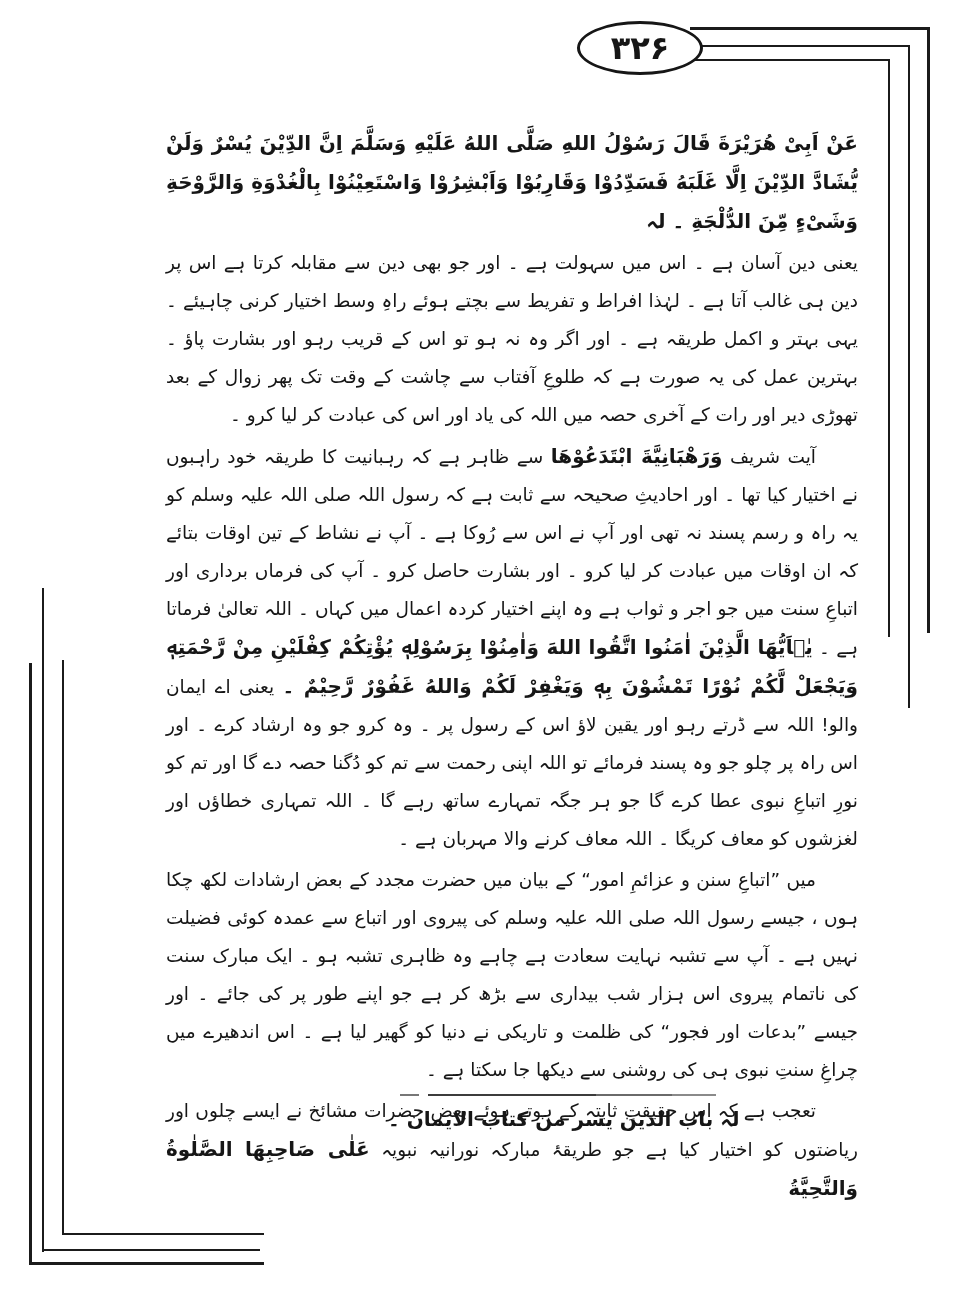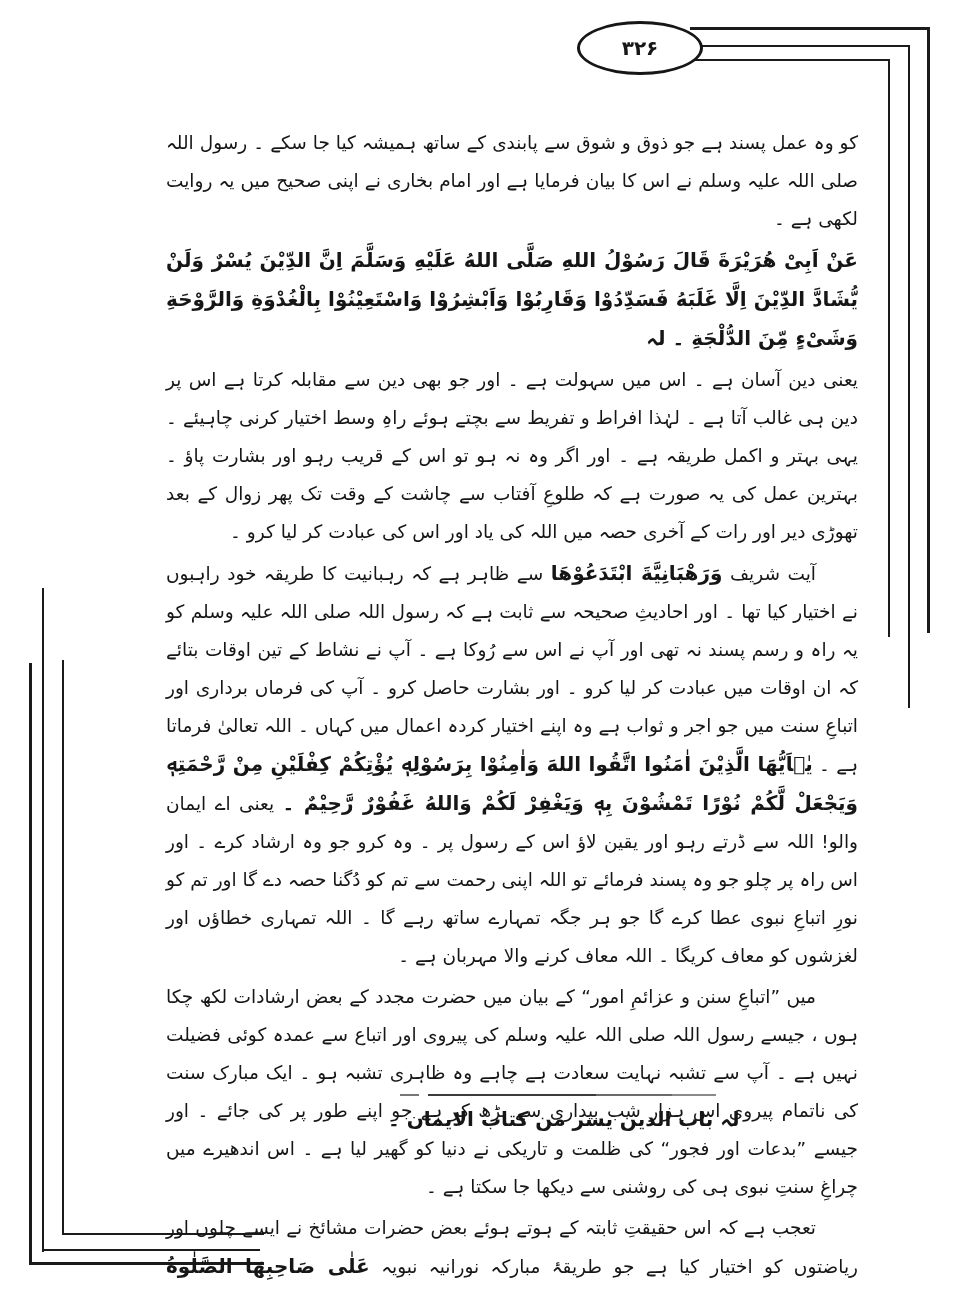--- a/index.html
+++ b/index.html
@@ -24,21 +24,21 @@
   
   .oval {
     position: absolute;
     border: 3px solid #161616;
     border-radius: 50%;
     background: #ffffff;
     display: flex;
     align-items: center;
     justify-content: center;
     z-index: 6;
-    font-size: 20px;
+    font-size: 32px;
     font-weight: bold;
     letter-spacing: 2px;
     direction: rtl;
   }
   
   #text-block {
     position: absolute;
     left: 166px;
     top: 124px;
     width: 692px;
@@ -102,21 +102,20 @@
   <div class="bline" style="left:62px; top:660px; width:2px; height:575px;"></div>
   <div class="bline" style="left:29px; top:1262px; width:235px; height:3px;"></div>
   <div class="bline" style="left:42px; top:1249px; width:218px; height:2px;"></div>
   <div class="bline" style="left:62px; top:1233px; width:202px; height:2px;"></div>
 
   <div class="oval" style="left:577px; top:21px; width:120px; height:48px;">
     <span>۳۲۶</span>
   </div>
 
   <div id="text-block">
-      <p class="para"><span class="urdu">کو وہ عمل پسند ہے جو ذوق و شوق سے پابندی کے ساتھ ہمیشہ کیا جا سکے ۔ رسول اللہ صلی اللہ علیہ وسلم نے اس کا بیان فرمایا ہے اور امام بخاری نے اپنی صحیح میں یہ روایت لکھی ہے ۔</span></p>
       <p class="para"><span class="arabic">عَنْ اَبِیْ هُرَیْرَةَ قَالَ رَسُوْلُ اللهِ صَلَّی اللهُ عَلَیْهِ وَسَلَّمَ اِنَّ الدِّیْنَ یُسْرٌ وَلَنْ یُّشَادَّ الدِّیْنَ اِلَّا غَلَبَهُ فَسَدِّدُوْا وَقَارِبُوْا وَاَبْشِرُوْا وَاسْتَعِیْنُوْا بِالْغُدْوَةِ وَالرَّوْحَةِ وَشَیْءٍ مِّنَ الدُّلْجَةِ ۔ لہ</span></p>
       <p class="para"><span class="urdu">یعنی دین آسان ہے ۔ اس میں سہولت ہے ۔ اور جو بھی دین سے مقابلہ کرتا ہے اس پر دین ہی غالب آتا ہے ۔ لہٰذا افراط و تفریط سے بچتے ہوئے راہِ وسط اختیار کرنی چاہیئے ۔ یہی بہتر و اکمل طریقہ ہے ۔ اور اگر وہ نہ ہو تو اس کے قریب رہو اور بشارت پاؤ ۔ بہترین عمل کی یہ صورت ہے کہ طلوعِ آفتاب سے چاشت کے وقت تک پھر زوال کے بعد تھوڑی دیر اور رات کے آخری حصہ میں اللہ کی یاد اور اس کی عبادت کر لیا کرو ۔</span></p>
       <p class="para indent"><span class="urdu">آیت شریف </span><span class="arabic">وَرَهْبَانِیَّةَ ابْتَدَعُوْهَا</span><span class="urdu"> سے ظاہر ہے کہ رہبانیت کا طریقہ خود راہبوں نے اختیار کیا تھا ۔ اور احادیثِ صحیحہ سے ثابت ہے کہ رسول اللہ صلی اللہ علیہ وسلم کو یہ راہ و رسم پسند نہ تھی اور آپ نے اس سے رُوکا ہے ۔ آپ نے نشاط کے تین اوقات بتائے کہ ان اوقات میں عبادت کر لیا کرو ۔ اور بشارت حاصل کرو ۔ آپ کی فرماں برداری اور اتباعِ سنت میں جو اجر و ثواب ہے وہ اپنے اختیار کردہ اعمال میں کہاں ۔ اللہ تعالیٰ فرماتا ہے ۔ </span><span class="arabic">یٰۤاَیُّهَا الَّذِیْنَ اٰمَنُوا اتَّقُوا اللهَ وَاٰمِنُوْا بِرَسُوْلِهٖ یُؤْتِكُمْ كِفْلَیْنِ مِنْ رَّحْمَتِهٖ وَیَجْعَلْ لَّكُمْ نُوْرًا تَمْشُوْنَ بِهٖ وَیَغْفِرْ لَكُمْ وَاللهُ غَفُوْرٌ رَّحِیْمٌ ۔</span><span class="urdu"> یعنی اے ایمان والو! اللہ سے ڈرتے رہو اور یقین لاؤ اس کے رسول پر ۔ وہ کرو جو وہ ارشاد کرے ۔ اور اس راہ پر چلو جو وہ پسند فرمائے تو اللہ اپنی رحمت سے تم کو دُگنا حصہ دے گا اور تم کو نورِ اتباعِ نبوی عطا کرے گا جو ہر جگہ تمہارے ساتھ رہے گا ۔ اللہ تمہاری خطاؤں اور لغزشوں کو معاف کریگا ۔ اللہ معاف کرنے والا مہربان ہے ۔</span></p>
       <p class="para indent"><span class="urdu">میں ”اتباعِ سنن و عزائمِ امور“ کے بیان میں حضرت مجدد کے بعض ارشادات لکھ چکا ہوں ، جیسے رسول اللہ صلی اللہ علیہ وسلم کی پیروی اور اتباع سے عمدہ کوئی فضیلت نہیں ہے ۔ آپ سے تشبہ نہایت سعادت ہے چاہے وہ ظاہری تشبہ ہو ۔ ایک مبارک سنت کی ناتمام پیروی اس ہزار شب بیداری سے بڑھ کر ہے جو اپنے طور پر کی جائے ۔ اور جیسے ”بدعات اور فجور“ کی ظلمت و تاریکی نے دنیا کو گھیر لیا ہے ۔ اس اندھیرے میں چراغِ سنتِ نبوی ہی کی روشنی سے دیکھا جا سکتا ہے ۔</span></p>
       <p class="para indent"><span class="urdu">تعجب ہے کہ اس حقیقتِ ثابتہ کے ہوتے ہوئے بعض حضرات مشائخ نے ایسے چلوں اور ریاضتوں کو اختیار کیا ہے جو طریقۂ مبارکہ نورانیہ نبویہ </span><span class="arabic">عَلٰی صَاحِبِهَا الصَّلٰوةُ وَالتَّحِیَّةُ</span></p>
     </div>
 
   <div id="footnote-separator"></div>
   <div id="footnote">لہ باب الدین یسر من کتاب الایمان ۔</div>
 

